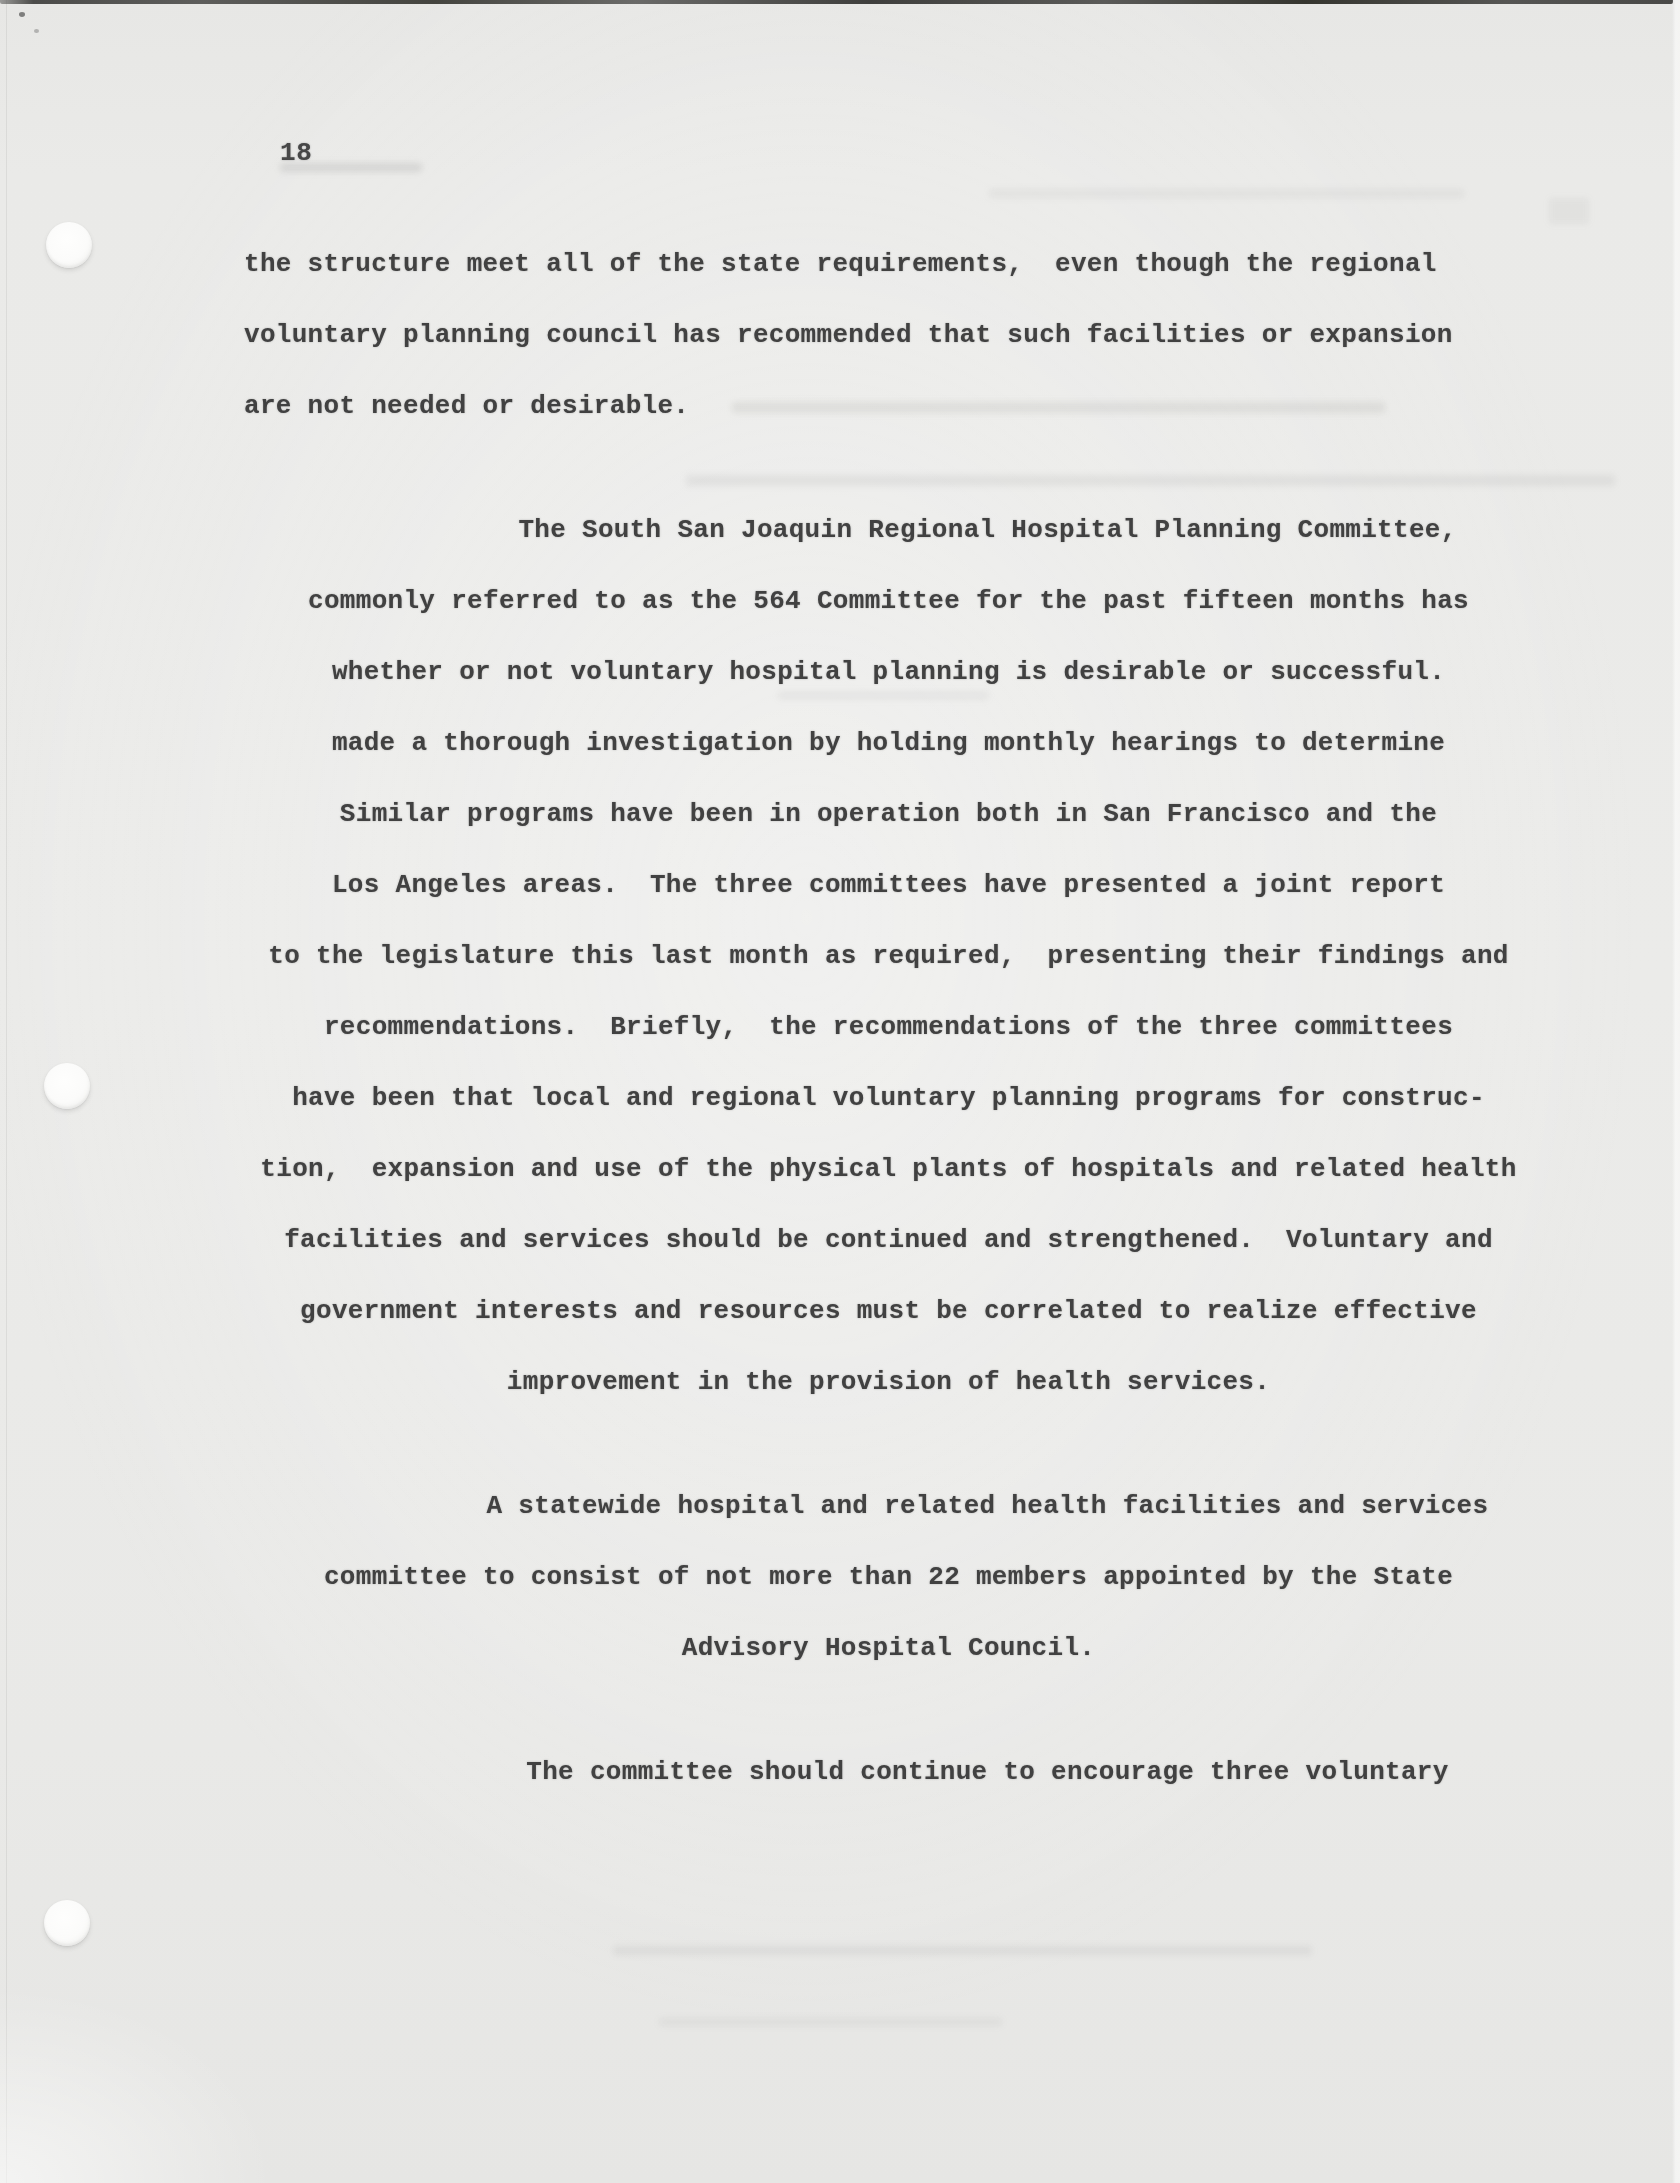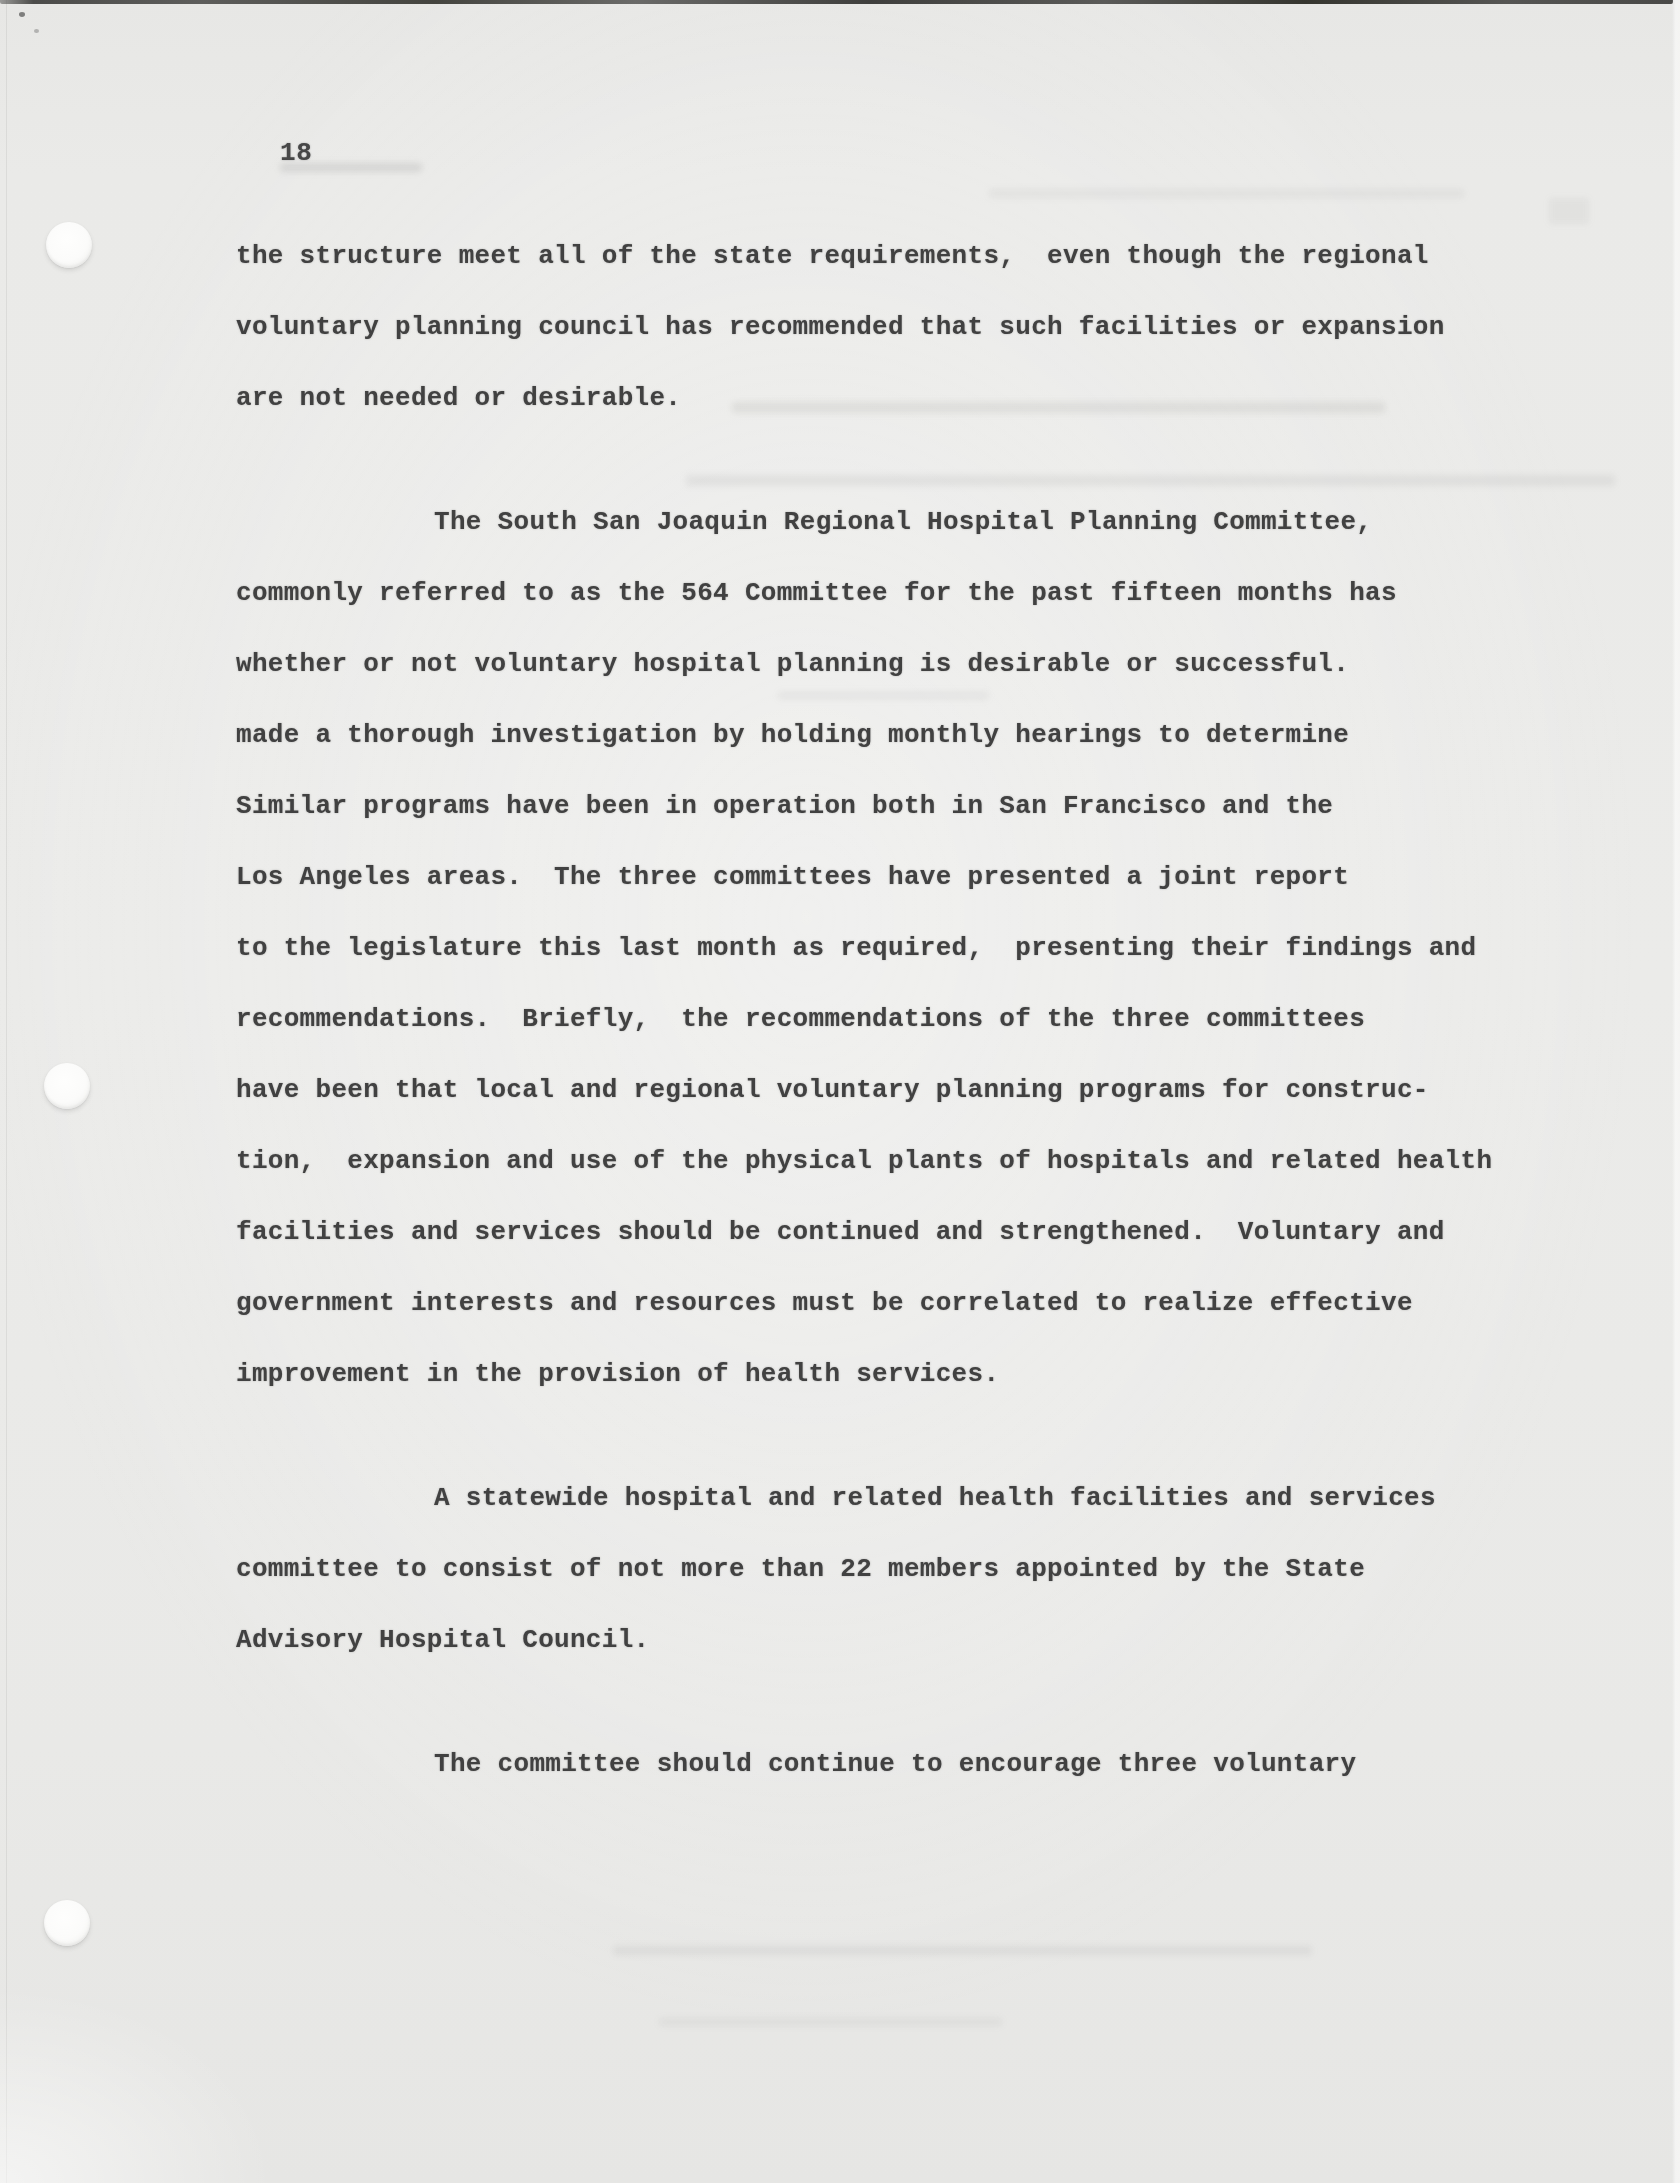--- a/index.html
+++ b/index.html
@@ -78,22 +78,22 @@
     margin-top: 12px;
   }
   .content {
     position: absolute;
     left: 236px; top: 221px;
     width: 1305px;
     color: #414141;
     font-weight: 700;
     text-shadow: 0 0 2px rgba(75,75,75,0.38);
   }
-  .para { margin: 0; }
-  .para + .para { margin-top: 53px; }
+  .para { margin: 8px; }
+  .para + .para { margin-top: 53px; text-align: center; }
   .line {
     font-size: 26px;
     line-height: 71px;
     height: 71px;
     white-space: pre;
     letter-spacing: 0.3px;
   }
   .line.indent { padding-left: 198px; }
 
   

